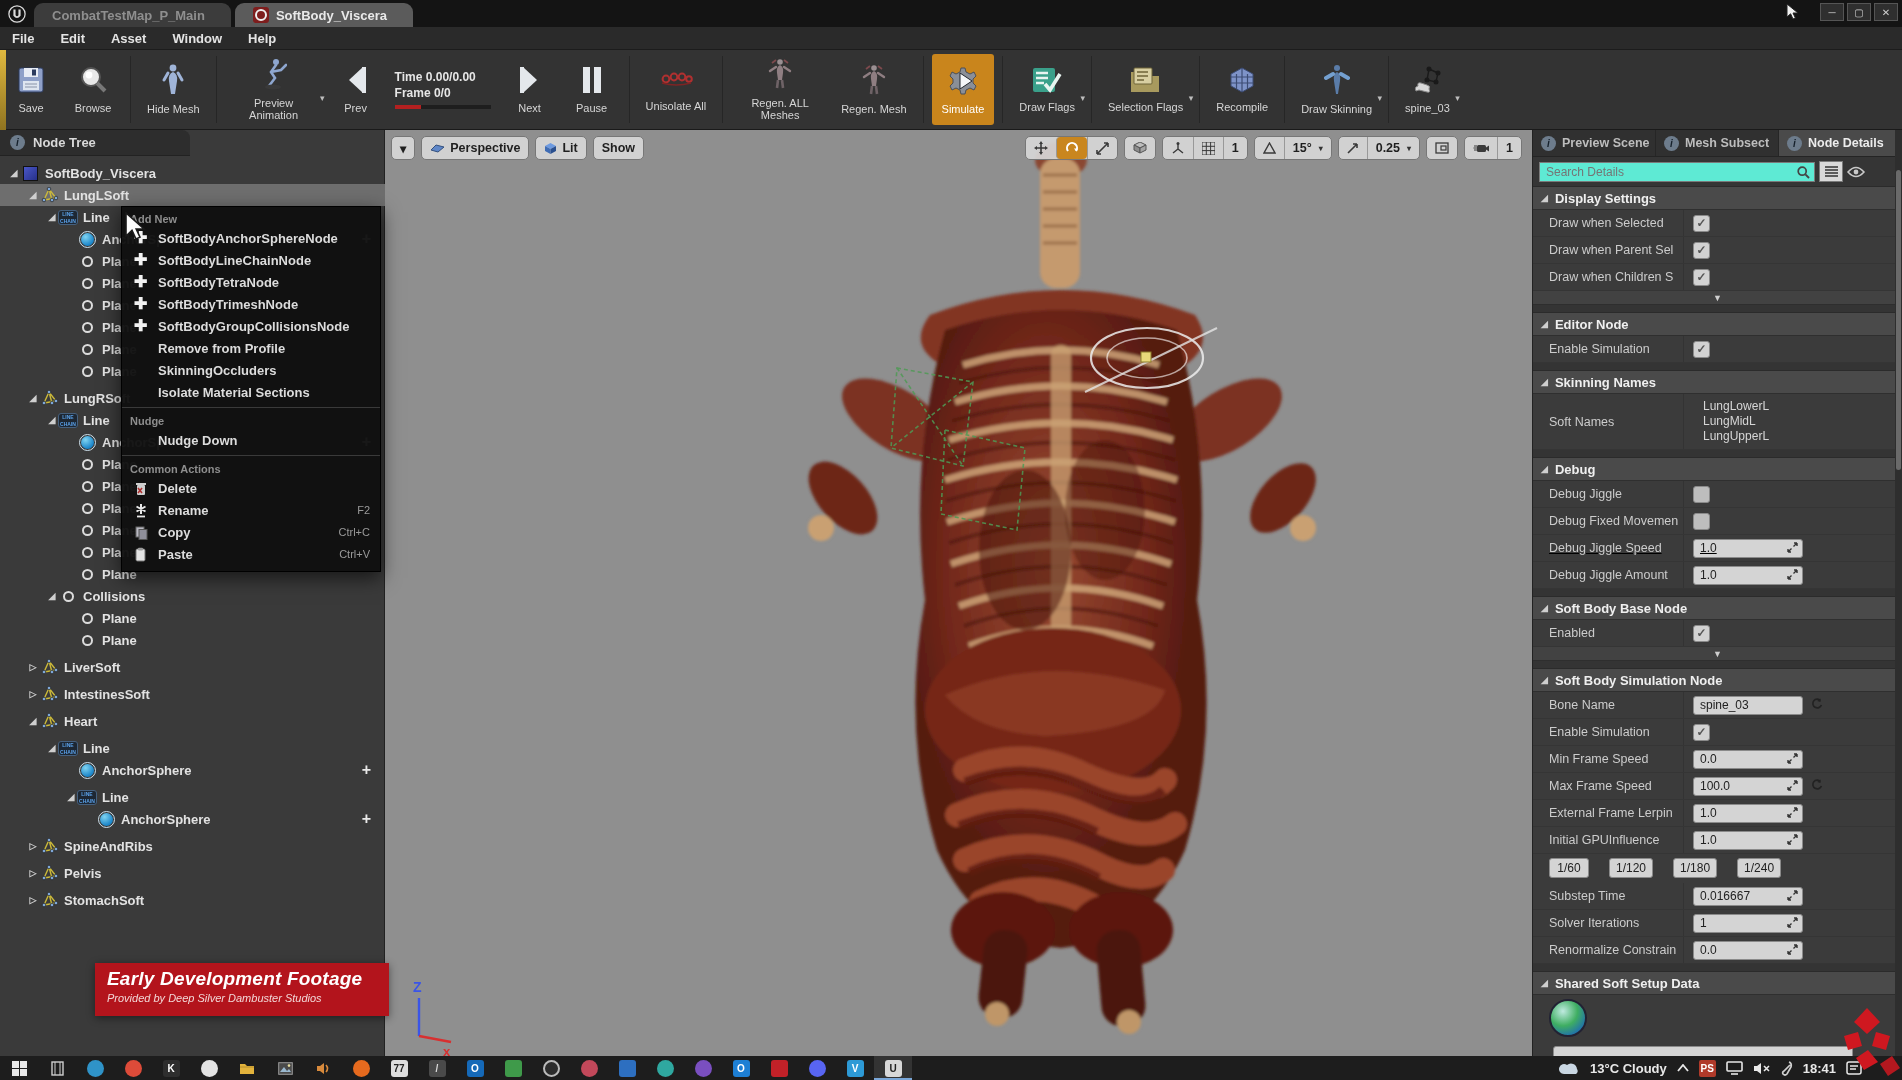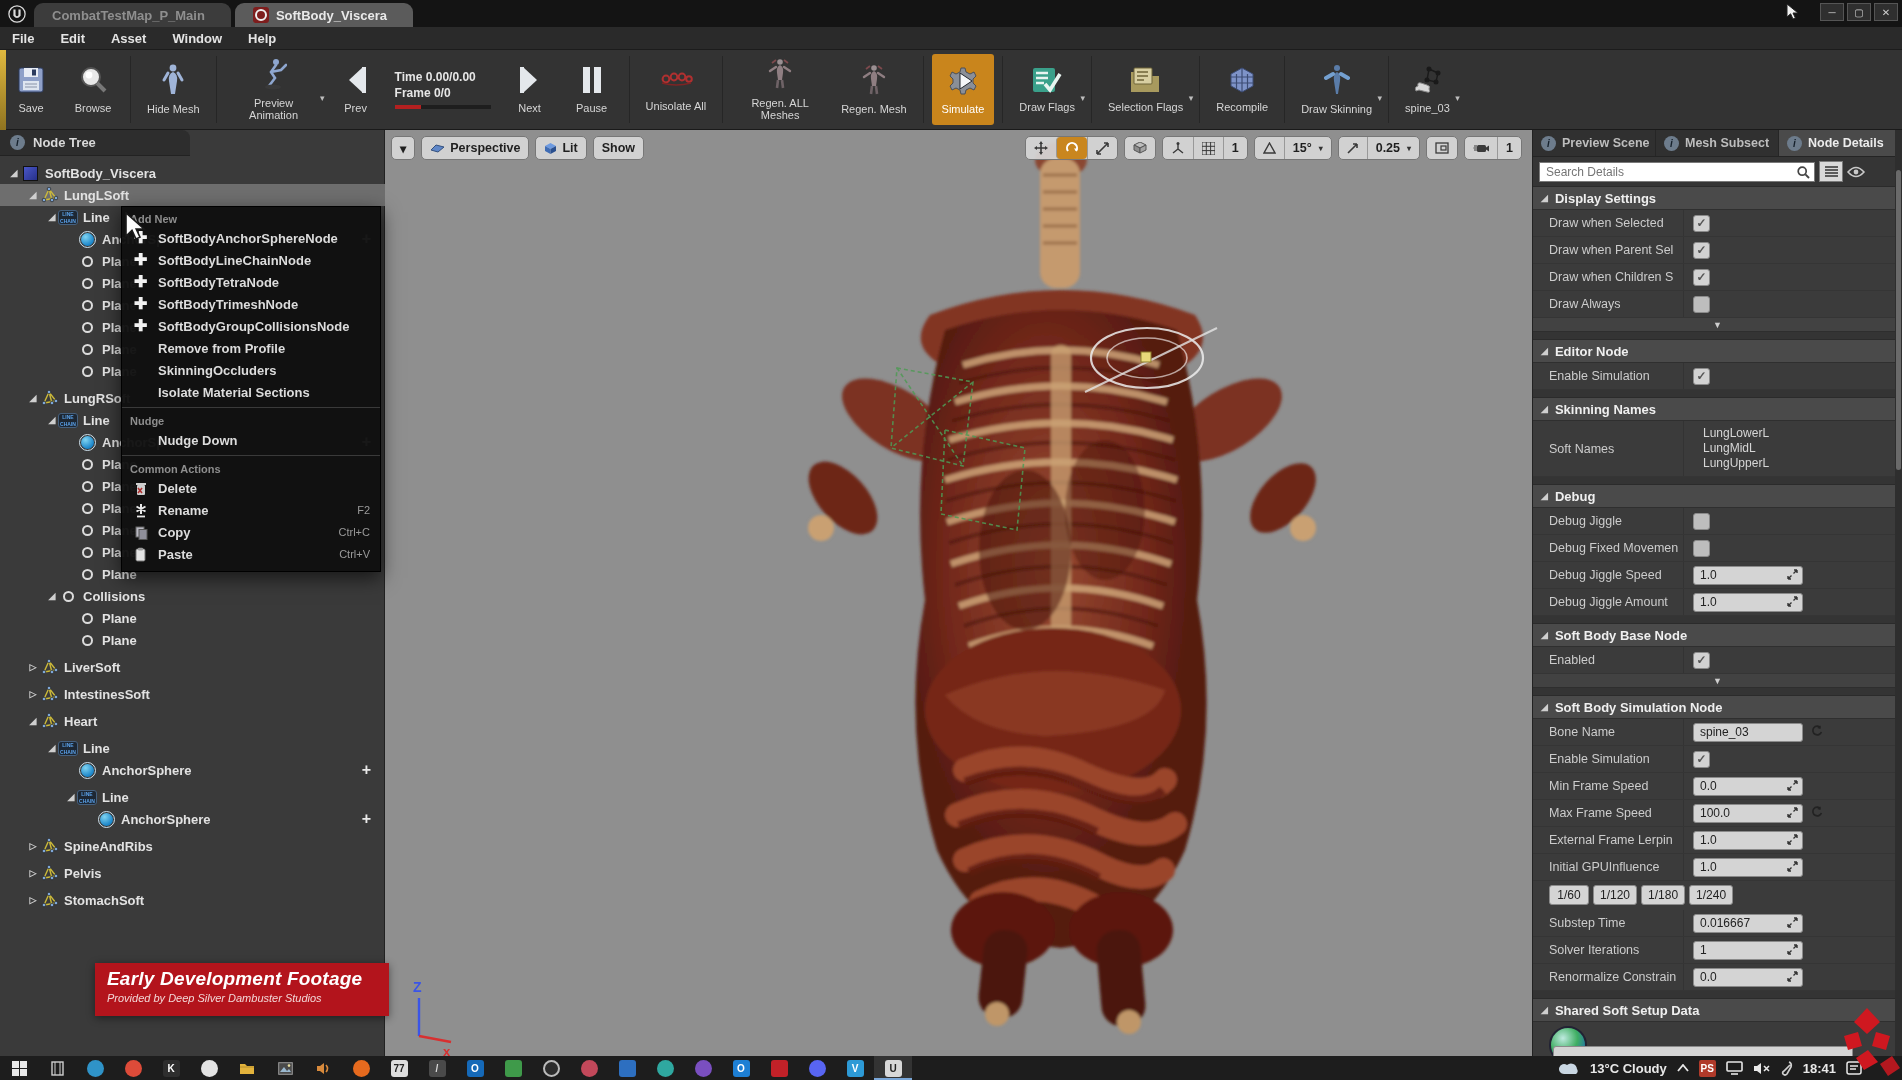--- a/index.html
+++ b/index.html
@@ -74,35 +74,35 @@
   #vp-toolbar-right { position:absolute; right:10px; top:6px; display:flex; gap:6px; z-index:5;}
   .vp-cell-active { background:#c9861e; border-radius:4px; }
   .vp-caret { font-size:8px; color:#333; margin-left:2px;}
 
   
   #right-panel { position:absolute; left:1532px; top:130px; width:370px; height:926px; background:#3b3b3b; border-left:1px solid #222; overflow:hidden;}
   #rp-tabs { display:flex; height:27px; background:#303030; border-bottom:1px solid #242424;}
   .rp-tab { flex:1; display:flex; align-items:center; gap:6px; padding-left:8px; font-size:12.5px; font-weight:700; color:#bdbdbd; white-space:nowrap; overflow:hidden; border-right:1px solid #262626;}
   .rp-tab.active { background:#4a4a4a; color:#ececec; }
   #rp-search { display:flex; align-items:center; gap:4px; padding:4px 6px; background:#353535;}
-  #rp-search input { width:276px; height:20px; background:#ffffff; border:1px solid #7a7a7a; font-size:12px; color:#666; padding:0 22px 0 6px; font-family:inherit;}
+  #rp-search input { width:276px; height:20px; background:#5eead4; border:1px solid #7a7a7a; font-size:12px; color:#666; padding:0 22px 0 6px; font-family:inherit;}
   .sq-btn { width:24px; height:21px; background:#d9d9d9; border:1px solid #7a7a7a; display:flex; align-items:center; justify-content:center; }
   .dsec-h { background:#4a4a4a; border-top:1px solid #2b2b2b; border-bottom:1px solid #2f2f2f; height:24px; display:flex; align-items:center; gap:7px; padding-left:8px; color:#efefef; font-size:13px; font-weight:700;}
   .dsec-h .tri { font-size:9px; color:#cfcfcf; }
   .drow { position:relative; display:flex; align-items:center; min-height:25px; border-bottom:1px solid #353535; }
   .drow::before { content:""; position:absolute; left:150px; top:0; bottom:0; width:1px; background:#333; }
   .dlabel { width:150px; padding-left:16px; color:#cccccc; font-size:12.5px; white-space:nowrap; overflow:hidden; flex:none;}
   .dval { display:flex; align-items:center; gap:8px; padding-left:10px; }
   .chk { width:17px; height:17px; border-radius:3px; background:#d2d2d2; border:1px solid #8a8a8a; display:flex; align-items:center; justify-content:center; color:#555; font-size:12px; font-weight:700;}
   .chk.off { color:transparent; background:#bdbdbd; }
   .spin { width:110px; height:19px; background:#d4d4d4; border:1px solid #8a8a8a; border-radius:3px; display:flex; align-items:center; font-size:12px; color:#222; padding-left:6px; position:relative;}
   .spin .diag { margin-left:auto; margin-right:4px; font-size:10px; color:#333; letter-spacing:-2px;}
   .multi { color:#d6d6d6; font-size:12px; line-height:15px; padding:5px 0 5px 10px;}
   .expander { height:14px; background:#424242; display:flex; align-items:center; justify-content:center; color:#cfcfcf; font-size:9px; border-bottom:1px solid #2e2e2e;}
-  .btnrow { display:flex; gap:4px; padding:4px 0 5px 16px; }
+  .btnrow { display:flex; gap:20px; padding:4px 0 5px 16px; }
   .btnrow b { min-width:40px; height:20px; background:#d4d4d4; border:1px solid #8a8a8a; border-radius:3px; display:flex; align-items:center; justify-content:center; font-size:12px; color:#222; font-weight:400; padding:0 6px;}
   .thumb { width:38px; height:38px; border-radius:50%; margin:4px 0 2px 16px;
            background:radial-gradient(circle at 35% 30%, #bfeae0, #3fae62 45%, #1f6fae 80%); border:2px solid #223;}
   #rp-scroll { position:absolute; right:0; top:0; width:7px; height:926px; background:#2e2e2e;}
   #rp-scroll i { position:absolute; left:1px; top:40px; width:5px; height:300px; background:#6a6a6a; border-radius:3px;}
   #rp-bottom-bar { position:absolute; left:20px; bottom:-4px; width:300px; height:14px; background:#d4d4d4; border:1px solid #8a8a8a; border-radius:3px;}
 
   
   #banner { position:absolute; left:95px; top:963px; width:294px; height:53px; background:#b3141c; z-index:30;
             padding:5px 10px 0 12px; box-shadow:0 2px 8px rgba(0,0,0,.45);}
@@ -904,26 +904,20 @@
             <div class="dval">
               <span class="chk">✓</span>
             </div>
           </div>
           <div class="drow" style="min-height: 27px;">
             <div class="dlabel">Draw when Children S</div>
             <div class="dval">
               <span class="chk">✓</span>
             </div>
           </div>
-          <div class="drow" style="min-height: 27px;">
-            <div class="dlabel">Draw Always</div>
-            <div class="dval">
-              <span class="chk off"></span>
-            </div>
-          </div>
           <div class="expander">▼</div>
           <div style="height: 7px; background: rgb(52, 52, 52);"></div>
         </div>
         <div class="dsec">
           <div class="dsec-h">
             <span class="tri">◢</span>
             <span>Editor Node</span>
           </div>
           <div class="drow" style="min-height: 27px;">
             <div class="dlabel">Enable Simulation</div>
@@ -960,21 +954,21 @@
             <div class="dval">
               <span class="chk off"></span>
             </div>
           </div>
           <div class="drow" style="min-height: 27px;">
             <div class="dlabel">Debug Fixed Movemen</div>
             <div class="dval">
               <span class="chk off"></span>
             </div>
           </div>
-          <div class="drow" style="min-height: 27px;">
+          <div class="drow" style="min-height: 27px; text-decoration: underline;">
             <div class="dlabel">Debug Jiggle Speed</div>
             <div class="dval">
               <span class="spin">
                 <span>1.0</span>
                 <span class="diag"><svg width="11" height="11" viewBox="0 0 11 11">
                     <path d="M1 10 L4 10 M1 10 L1 7 M1 10 L4.5 6.5 M10 1 L7 1 M10 1 L10 4 M10 1 L6.5 4.5" stroke="#333" stroke-width="1.4" fill="none"></path>
                   </svg></span>
               </span>
             </div>
           </div>

